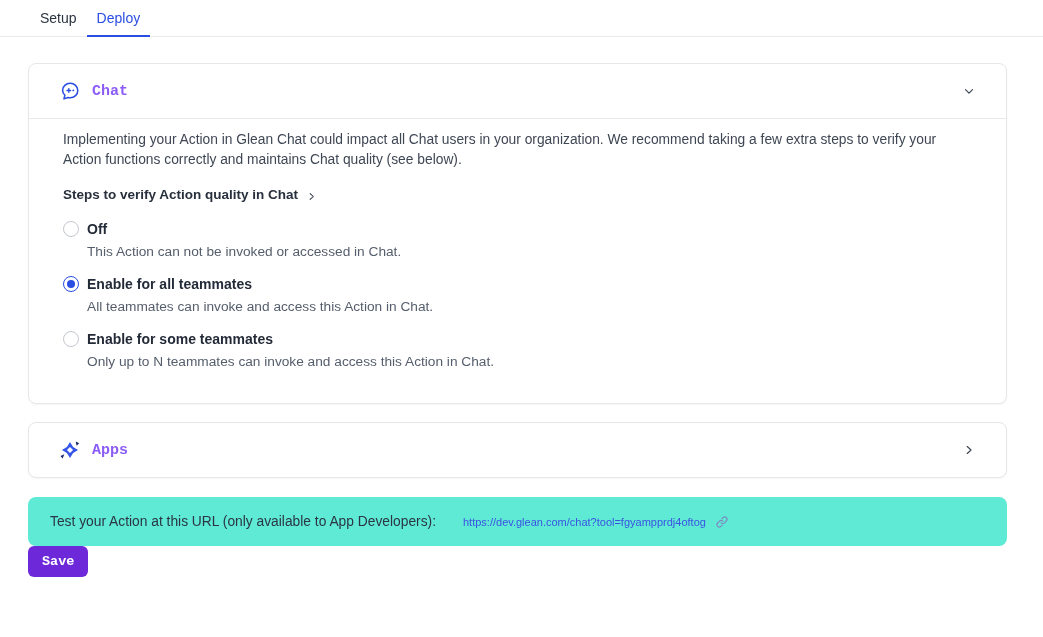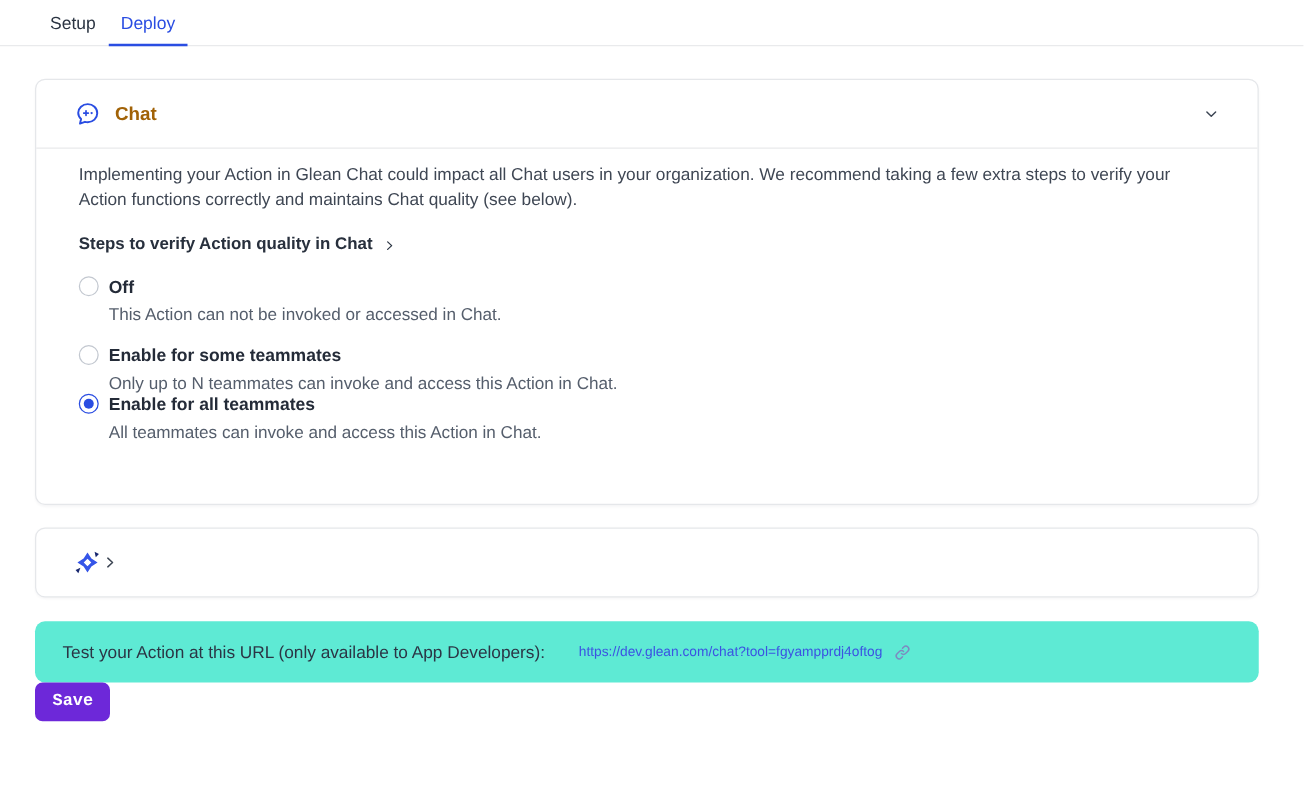--- a/index.html
+++ b/index.html
@@ -15,21 +15,21 @@
     border-bottom:2.5px solid transparent; margin-bottom:-1px;
   }
   .tab.active { color:#2a4de2; font-weight:500; border-bottom-color:#2a4de2; }
   
   .content { padding:26px 36px 0 28px; }
   .card {
     width:979px; border:1px solid #e5e7ea; border-radius:8px; background:#fff;
     box-shadow:0 1px 2px rgba(16,24,40,.04);
   }
   .card-header { display:flex; align-items:center; height:54px; padding:0 30px; cursor:pointer; }
-  .card-title { font-size:15px; font-weight:700; color:#a16207; margin-left:11px; flex:1; }
+  .card-title { font-size:15px; font-weight:700; color:#8b5cf6; margin-left:11px; flex:1;font-family:Liberation Mono, monospace; }
   .chev { display:flex; align-items:center; color:#3c4553; }
   .card-body { border-top:1px solid #e9eaec; padding:11px 34px 33px; }
   .desc-par { font-size:13.8px; line-height:20px; color:#3f4754; max-width:905px; }
   .steps-row { display:flex; align-items:flex-end; gap:8px; margin-top:17px; cursor:pointer; }
   .steps-label { font-size:13.5px; font-weight:700; color:#28303d; }
   
   .options { margin-top:19px; }
   .option { margin-bottom:16px; }
   .option-top { display:flex; align-items:center; cursor:pointer; }
   .radio {
@@ -105,51 +105,52 @@
         <div class="options">
 
           <div class="option">
             <div class="option-top">
               <span class="radio"></span>
               <span class="option-label">Off</span>
             </div>
             <div class="option-desc">This Action can not be invoked or accessed in Chat.</div>
           </div>
 
+          <div class="option">
+            <div class="option-top">
+              <span class="radio selected"></span>
+              <span class="option-label">Enable for all teammates</span>
+            </div>
+            <div class="option-desc">All teammates can invoke and access this Action in Chat.</div>
+          </div>
+
           <div class="option" style="margin-bottom:0;">
             <div class="option-top">
               <span class="radio"></span>
               <span class="option-label">Enable for some teammates</span>
             </div>
             <div class="option-desc">Only up to N teammates can invoke and access this Action in Chat.</div>
-          </div>
-
-          <div class="option">
-            <div class="option-top">
-              <span class="radio selected"></span>
-              <span class="option-label">Enable for all teammates</span>
-            </div>
-            <div class="option-desc">All teammates can invoke and access this Action in Chat.</div>
           </div>
 
         </div>
       </div>
     </div>
 
     
     <div class="card apps-card">
       <div class="card-header">
         <span style="display:flex;">
           <svg width="22" height="22" viewBox="0 0 24 24" fill="none">
             <path fill-rule="evenodd" clip-rule="evenodd" fill="#3555e8" d="M12 3.2 L15.4 8.6 L20.8 12 L15.4 15.4 L12 20.8 L8.6 15.4 L3.2 12 L8.6 8.6 Z
                  M12 8.7 L15.3 12 L12 15.3 L8.7 12 Z"></path>
             <path d="M18.2 2.6 L22 4.6 L19.2 7.4 Z" fill="#17266e"></path>
             <path d="M5.8 16.6 L4 21.4 L1.6 18.6 Z" fill="#17266e"></path>
           </svg>
         </span>
+        <span class="card-title">Apps</span>
         <span class="chev">
           <svg width="14" height="14" viewBox="0 0 24 24" fill="none">
               <path d="M9 6l6.5 6L9 18" stroke="#3c4553" stroke-width="2" stroke-linecap="round" stroke-linejoin="round"></path>
             </svg>
         </span>
       </div>
     </div>
 
     
     <div class="notice">

